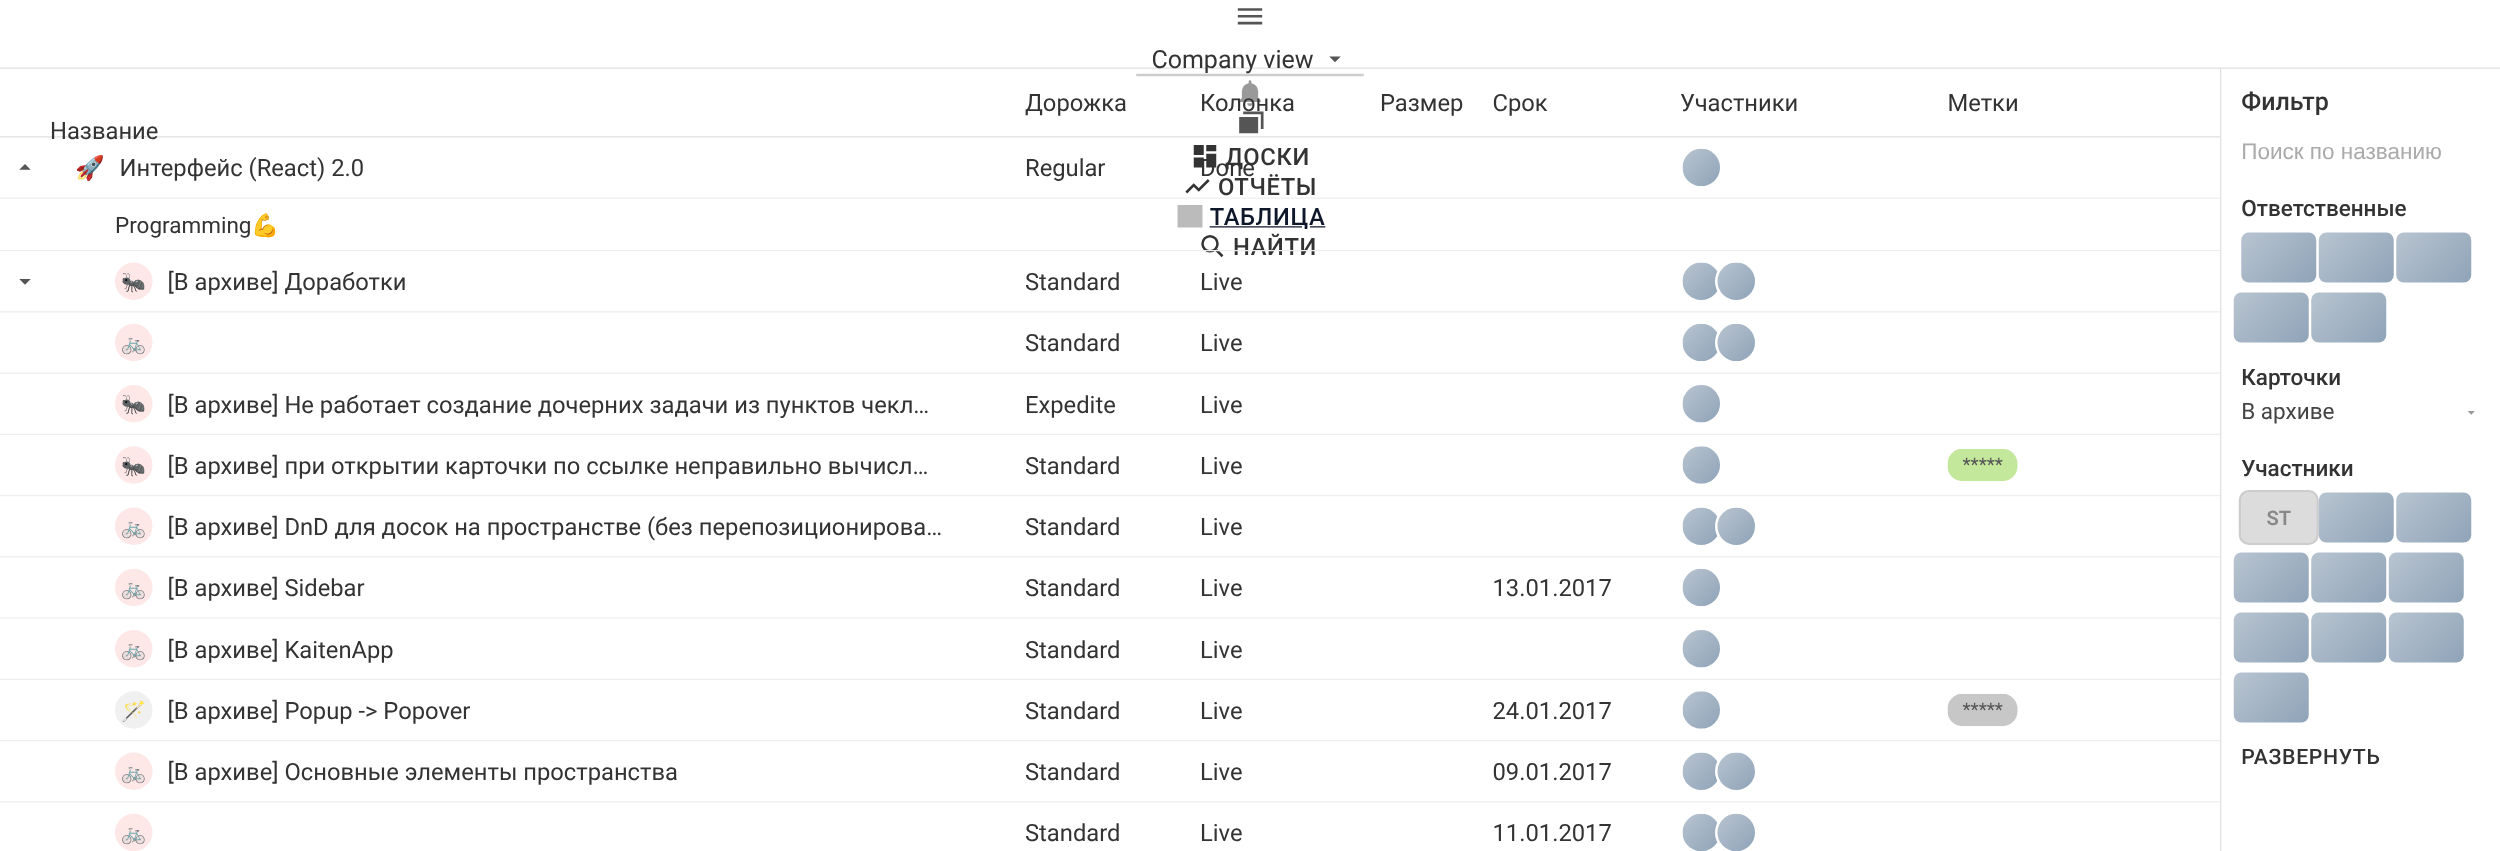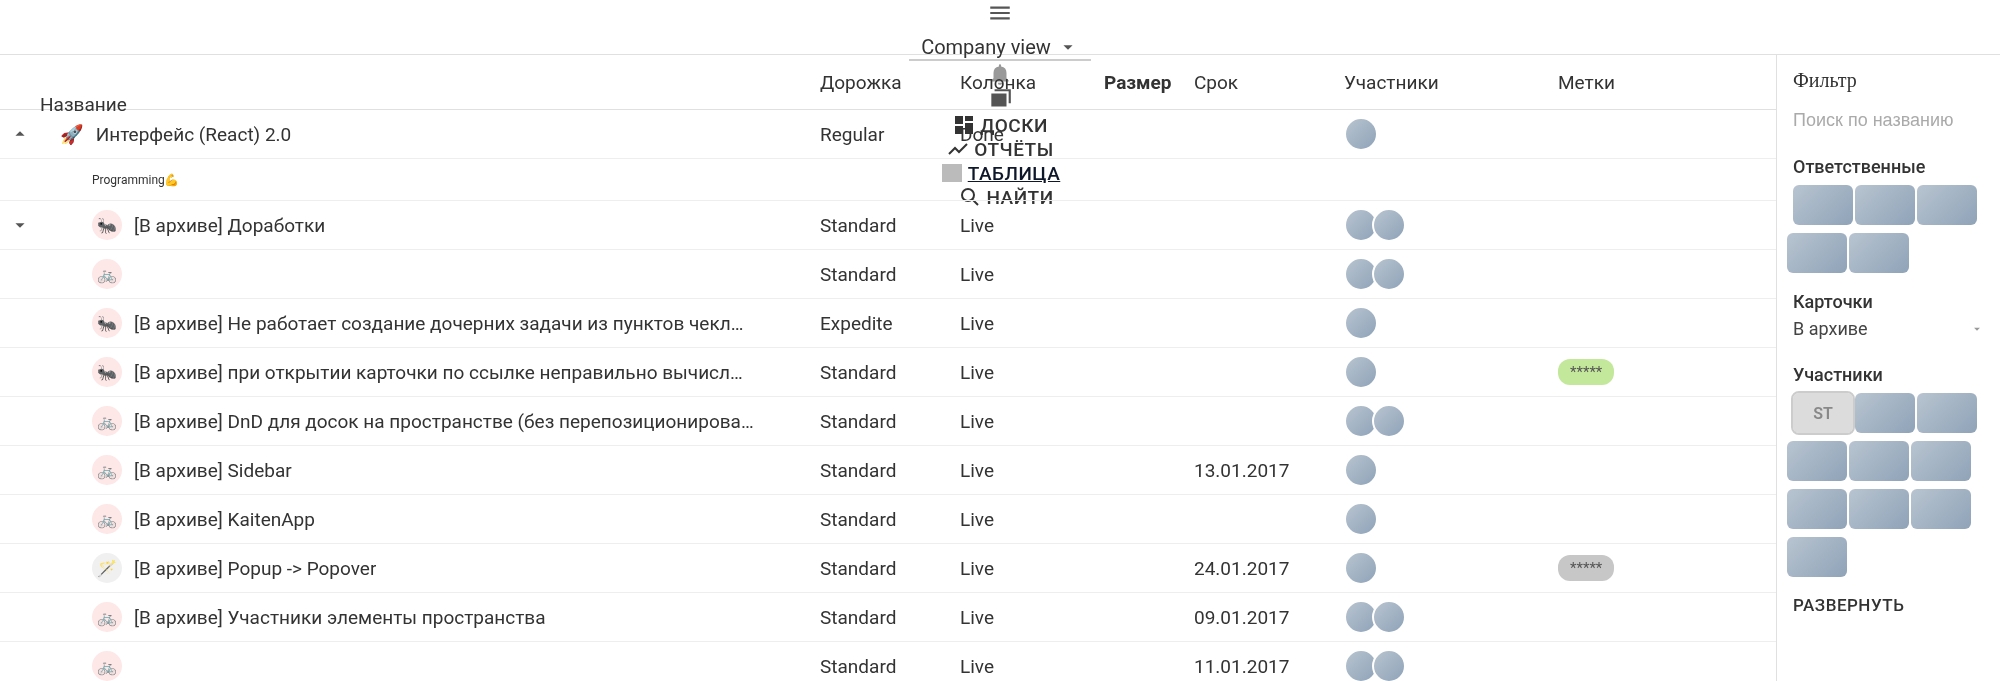--- a/index.html
+++ b/index.html
@@ -19,46 +19,46 @@
   
   .body { display:flex; }
   .main { flex:1; min-width:0; }
   .side { width:224px; border-left:1px solid #e0e0e0; padding:14px 16px; font-size:18px; }
   
   .thead { display:flex; height:55px; align-items:center; border-bottom:1px solid #e0e0e0; font-size:19px; color:#333; padding-left:40px;}
   .thead .cell { overflow:hidden; text-overflow:ellipsis; white-space:nowrap; }
   .c-title { flex:1;margin-top:44px; }
   .c-lane  { width:140px; }
   .c-col   { width:144px; }
-  .c-size  { width:90px;font-weight:bold; }
+  .c-size  { width:90px; }
   .c-due   { width:150px; }
   .c-memb  { width:214px; }
   .c-tags  { width:218px; }
   .row { display:flex; align-items:center; height:49px; border-bottom:1px solid #eee; }
   .row .cell { overflow:hidden; text-overflow:ellipsis; white-space:nowrap; }
   .toggle { width:40px; display:flex; justify-content:center; color:#666; cursor:pointer;}
   .toggle svg{width:22px;height:22px;fill:#555;}
   .titlecell { flex:1; display:flex; align-items:center; gap:12px; min-width:0;}
   .titlecell .txt{ overflow:hidden; text-overflow:ellipsis; white-space:nowrap; }
   .grouprow { display:flex; align-items:center; height:42px; border-bottom:1px solid #eee;}
-  .grouprow .txt{ padding-left:92px; font-size:12px;}
+  .grouprow .txt{ padding-left:92px; font-size:18px;}
   .indent1 .titlecell { padding-left:20px; }
   .indent2 .titlecell { padding-left:52px; }
   .iconcircle { width:30px; height:30px; border-radius:50%; display:flex; align-items:center; justify-content:center; font-size:16px;}
   .bug { background:#fde7e7; }
   .bike{ background:#fde7e7; }
   .wand{ background:#f0f0f0; }
   .avs { display:flex; }
   .av { width:34px; height:34px; border-radius:50%; border:2px solid #fff; background:linear-gradient(135deg,#b8c4d0,#8fa3b8); display:flex;align-items:center;justify-content:center;color:#fff;font-size:13px;font-weight:600;}
   .av + .av { margin-left:-6px; }
   .tag { display:inline-block; padding:4px 12px; border-radius:12px; font-size:15px; color:#555;}
   .tag.green{ background:#c4e89b; }
   .tag.grey { background:#c7c7c7; }
   
-  .side h3{ margin:0 0 12px 0; font-size:20px; font-weight:500;font-family:Liberation Serif, serif;}
+  .side h3{ margin:0 0 12px 0; font-size:20px; font-weight:500;}
   .side .sec{ margin-top:18px;}
   .search { width:100%; border:none; border-bottom:1px solid transparent; padding:6px 0; font-size:18px; color:#777; outline:none;}
   .search::placeholder{color:#aaa;}
   .select { display:flex; justify-content:space-between; align-items:center; border-bottom:1px solid transparent; padding:6px 0; cursor:pointer; color:#444;}
   .select svg{width:14px;height:14px;fill:#999;}
   .avgrid { display:flex; flex-wrap:wrap; gap:8px; margin-top:8px;}
   .avgrid .av{ width:60px; height:40px; border-radius:6px; border:none;}
   .avgrid .av.sel{ outline:2px solid #ccc;}
   .expand { text-align:left; margin-top:18px; font-weight:500; letter-spacing:.5px; cursor:pointer; font-size:17px;}
 </style>
@@ -296,21 +296,21 @@
             <div class="avs">
               <div class="av"></div>
             </div>
           </div>
           <div class="cell c-tags"><span class="tag grey">*****</span></div>
         </div>
         <div class="row indent2">
           <div class="toggle"></div>
           <div class="titlecell">
             <div class="iconcircle bike">🚲</div>
-            <span class="txt">[В архиве] Участники элементы пространства</span>
+            <span class="txt">[В архиве] Основные элементы пространства</span>
           </div>
           <div class="cell c-lane">Standard</div>
           <div class="cell c-col">Live</div>
           <div class="cell c-size"></div>
           <div class="cell c-due">09.01.2017</div>
           <div class="cell c-memb">
             <div class="avs">
               <div class="av"></div>
               <div class="av"></div>
             </div>

